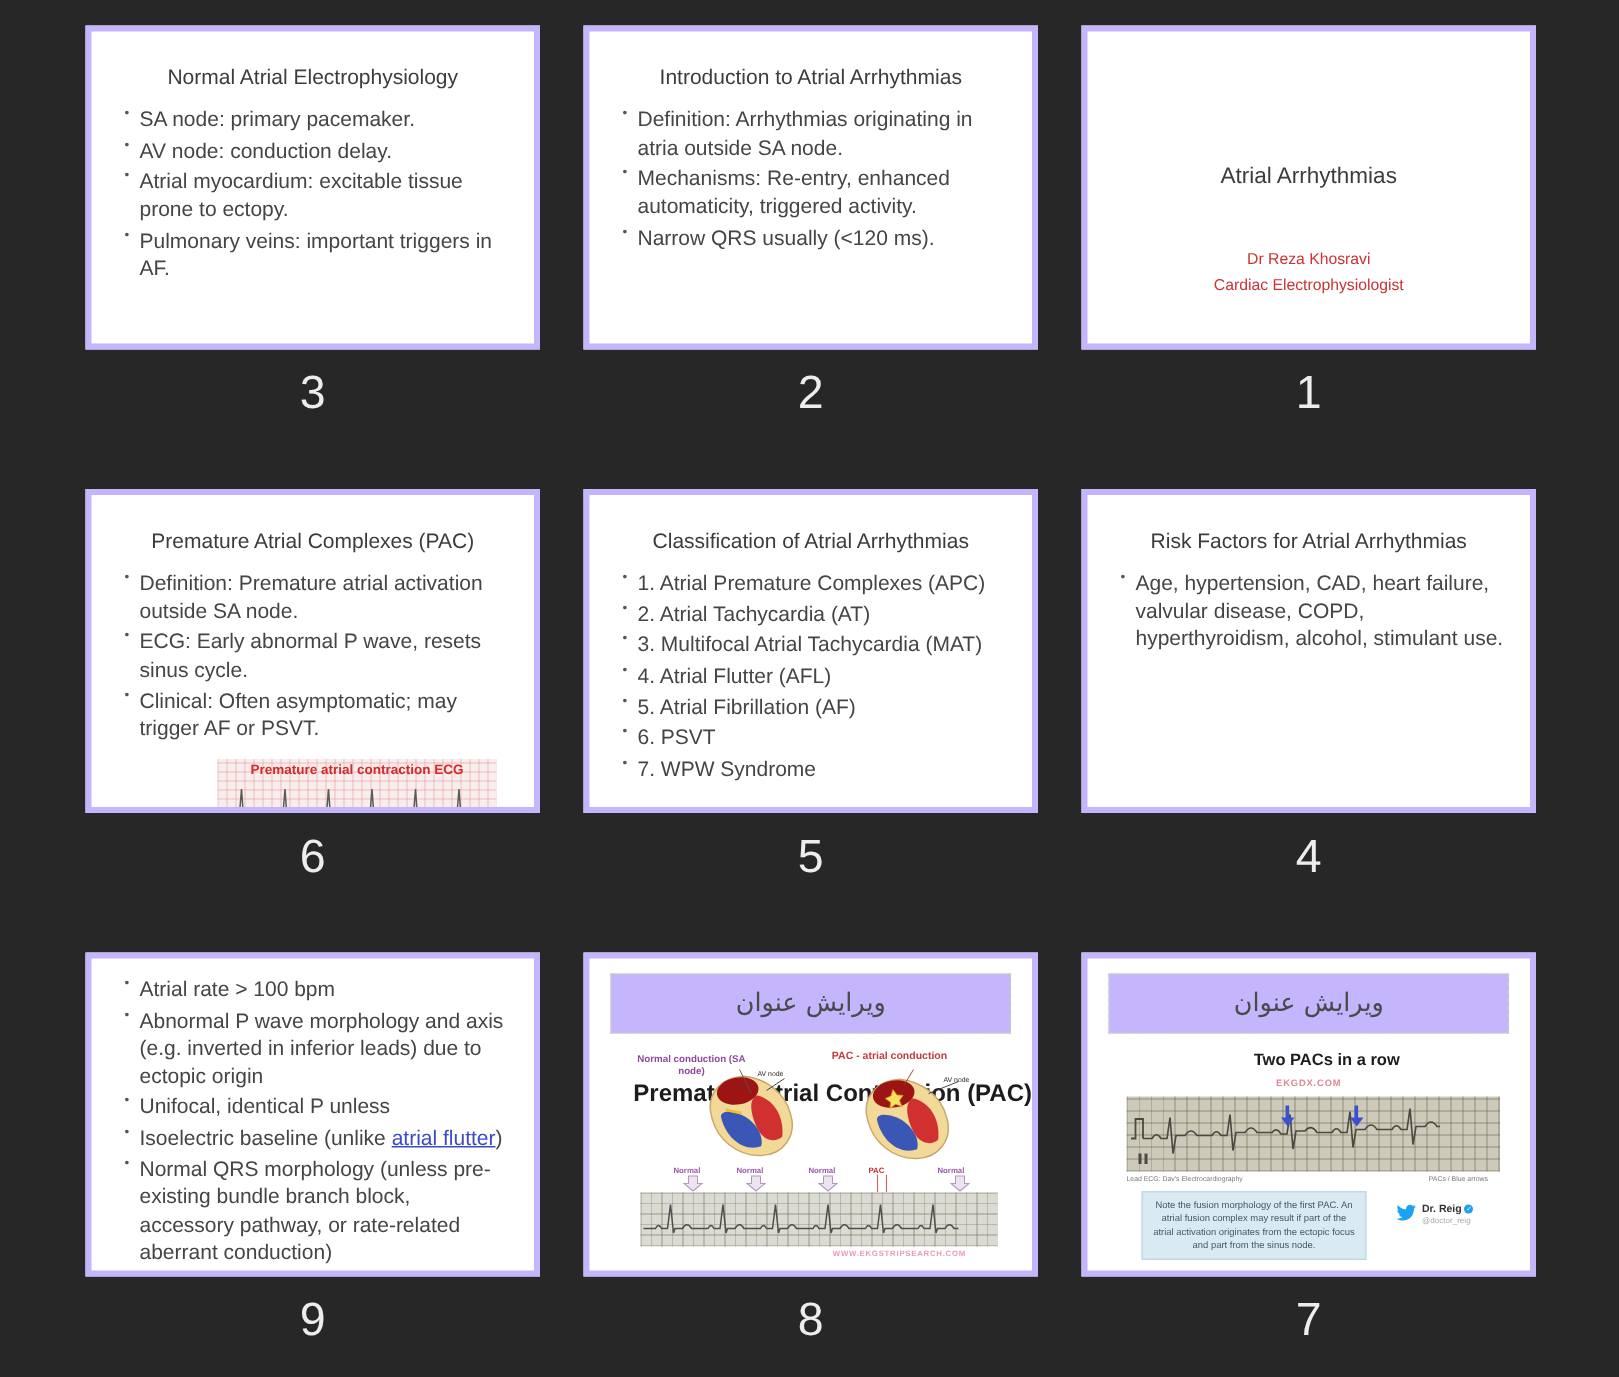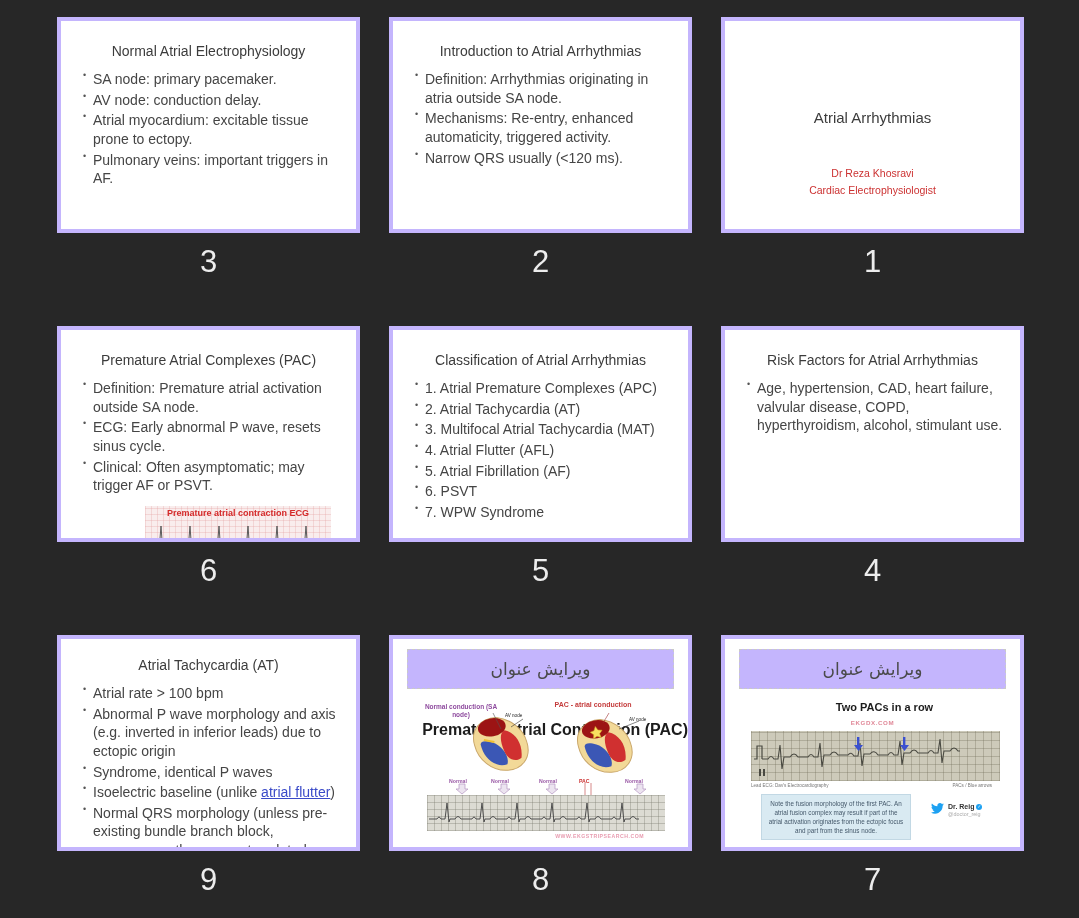--- a/index.html
+++ b/index.html
@@ -140,25 +140,24 @@
       <div class="s-title">Risk Factors for Atrial Arrhythmias</div>
       <div class="bullets">
         <div class="b">Age, hypertension, CAD, heart failure, valvular disease, COPD, hyperthyroidism, alcohol, stimulant use.</div>
       </div>
     </div>
     <div class="num">4</div>
   </div>
 
   <div class="cell cA r2">
     <div class="slide">
-      <div class="s-title" style="margin-top:18px">Atrial Tachycardia (AT)</div>
       <div class="bullets">
         <div class="b">Atrial rate &gt; 100 bpm</div>
         <div class="b">Abnormal P wave morphology and axis (e.g. inverted in inferior leads) due to ectopic origin</div>
-        <div class="b">Syndrome, identical P waves</div>
+        <div class="b">Unifocal, identical P unless</div>
         <div class="b"><span>Isoelectric baseline (unlike </span><span class="lnk">atrial flutter</span><span>)</span></div>
         <div class="b">Normal QRS morphology (unless pre-existing bundle branch block, accessory pathway, or rate-related aberrant conduction)</div>
       </div>
     </div>
     <div class="num">9</div>
   </div>
 
   <div class="cell cB r2">
     <div class="slide">
       <div class="ph">ویرایش عنوان</div>

